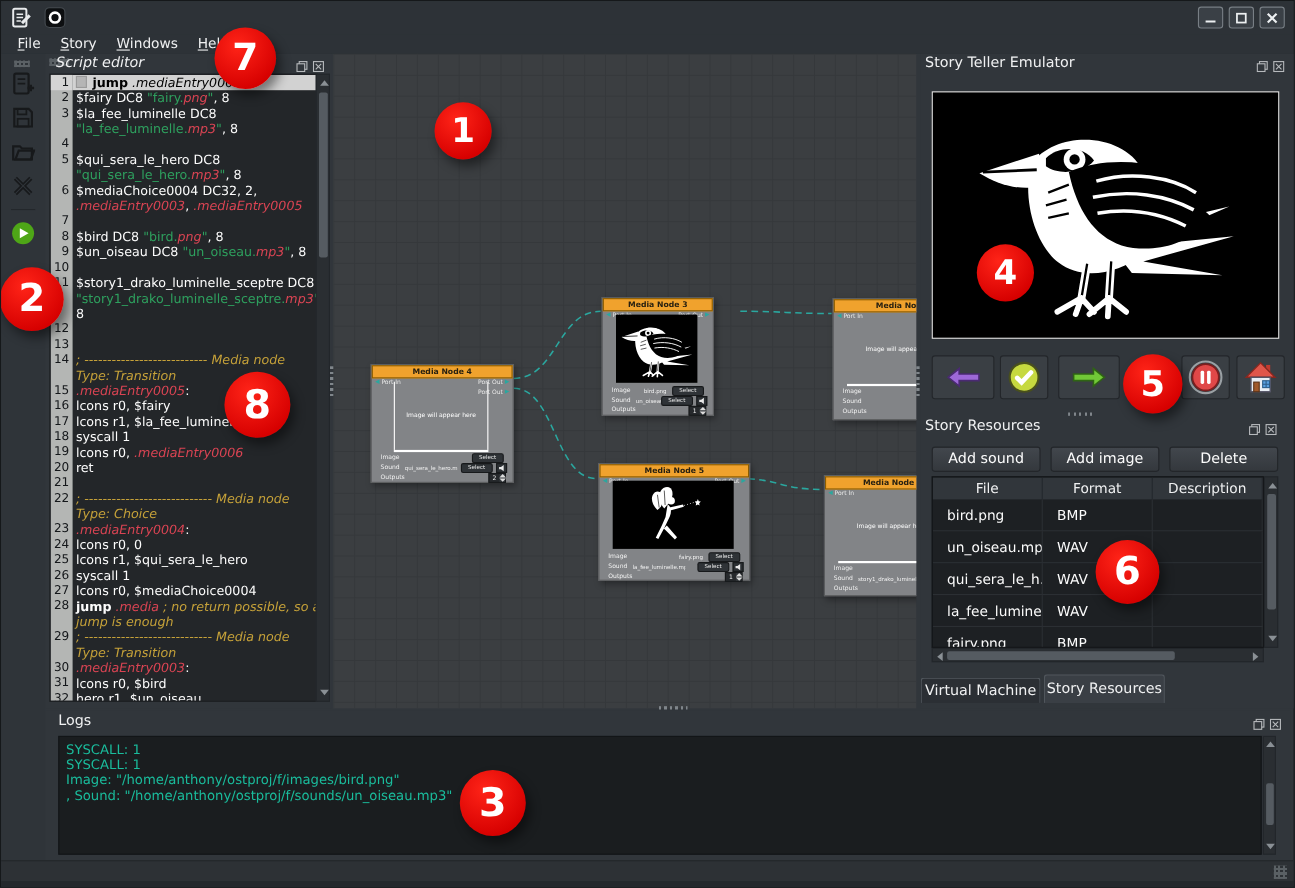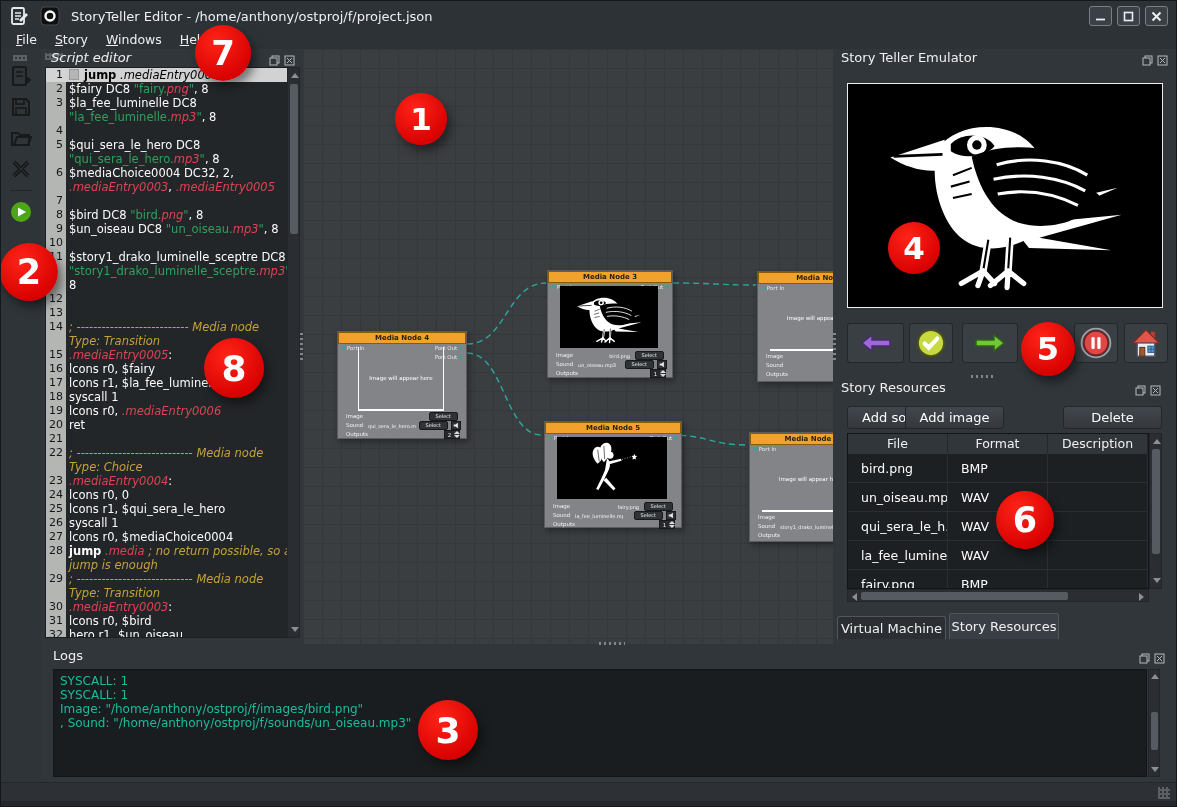--- a/index.html
+++ b/index.html
@@ -132,21 +132,20 @@
           <path d="M5,7 h6 M5,10 h6 M5,13 h4" stroke="#e8eaec" stroke-width="1.4"></path>
           <path d="M11,16 L18,9 L16,7 L9,14 Z" fill="#e8eaec"></path>
         </svg>
     </span>
     <span class="appicon">
       <svg width="20" height="20" viewBox="0 0 20 20">
           <rect x="1" y="1" width="18" height="18" rx="4" fill="#0d0f11" stroke="#454b50"></rect>
           <circle cx="10" cy="10" r="4.5" fill="none" stroke="#fff" stroke-width="2.4"></circle>
         </svg>
     </span>
-    <span class="title">StoryTeller Editor - /home/anthony/ostproj/f/project.json</span>
     <div class="winbtns">
       <span class="winbtn">
           <svg width="11" height="11" viewBox="0 0 11 11">
             <path d="M1,8.5 h9" stroke="#eceff1" stroke-width="1.8"></path>
           </svg>
         </span>
       <span class="winbtn">
           <svg width="11" height="11" viewBox="0 0 11 11">
             <rect x="1.5" y="1.5" width="8" height="8" fill="none" stroke="#eceff1" stroke-width="1.6"></rect>
           </svg>
@@ -340,21 +339,21 @@
           </svg>
         </span>
         <div class="nspin" style="right:6px;top:98px;">
           <span class="num">2</span>
           <span class="arr">
             <span class="ptri" style="border-left:3px solid transparent;border-right:3px solid transparent;border-bottom:3px solid #ddd;border-top:none;"></span>
             <span class="ptri" style="border-left:3px solid transparent;border-right:3px solid transparent;border-top:3px solid #ddd;border-bottom:none;"></span>
           </span>
         </div>
       </div>
-      <div class="node" style="left: 244px; top: 221px; width: 126px; height: 108px;">
+      <div class="node" style="left: 244px; top: 221px; width: 102px; height: 108px;">
         <div class="nodehdr">Media Node 3</div>
         <span class="portlbl" style="left:3px;top:13px;"><span class="ptri" style="border-right:4px solid #2aa79f;"></span> Port In</span>
         <span class="portlbl" style="right:3px;top:13px;">Port Out <span class="ptri" style="border-left:4px solid #2aa79f;"></span></span>
         <div class="nimg" style="left:12px;top:15px;right:14px;height:62px;">
           <svg width="76" height="58" viewBox="0 0 240 200">
             <use href="#art-bird"></use>
           </svg>
         </div>
         <span class="nlabel" style="left:8px;top:81px;">Image</span>
         <span class="nvalue" style="right:42px;top:81.5px;">bird.png</span>
@@ -492,21 +491,21 @@
     <span><svg width="11" height="11" viewBox="0 0 11 11">
           <rect x="3" y="1" width="7" height="7" fill="none" stroke="#cfd2d4"></rect>
           <rect x="1" y="3" width="7" height="7" fill="#31363b" stroke="#cfd2d4"></rect>
         </svg></span>
     <span><svg width="11" height="11" viewBox="0 0 11 11">
           <rect x="1" y="1" width="9" height="9" fill="none" stroke="#cfd2d4"></rect>
           <path d="M3,3 L8,8 M8,3 L3,8" stroke="#cfd2d4"></path>
         </svg></span>
   </div>
   <div class="rbtn" style="left:846px;">Add sound</div>
-  <div class="rbtn" style="left:904px;">Add image</div>
+  <div class="rbtn" style="left:954px;">Add image</div>
   <div class="rbtn" style="left:1062px;">Delete</div>
   <div class="rtable" id="rtable">
       <div class="rth" style="left:0px;width:100px;">File</div>
       <div class="rth" style="left:100px;width:100px;">Format</div>
       <div class="rth" style="left:200px;width:100px;">Description</div>
       <div class="rtr" style="left:0;top:20px;width:300px;">
         <div class="rtd" style="left:0px;width:100px;">bird.png</div>
         <div class="rtd" style="left:100px;width:100px;">BMP</div>
         <div class="rtd" style="left:200px;width:100px;"></div>
       </div>

